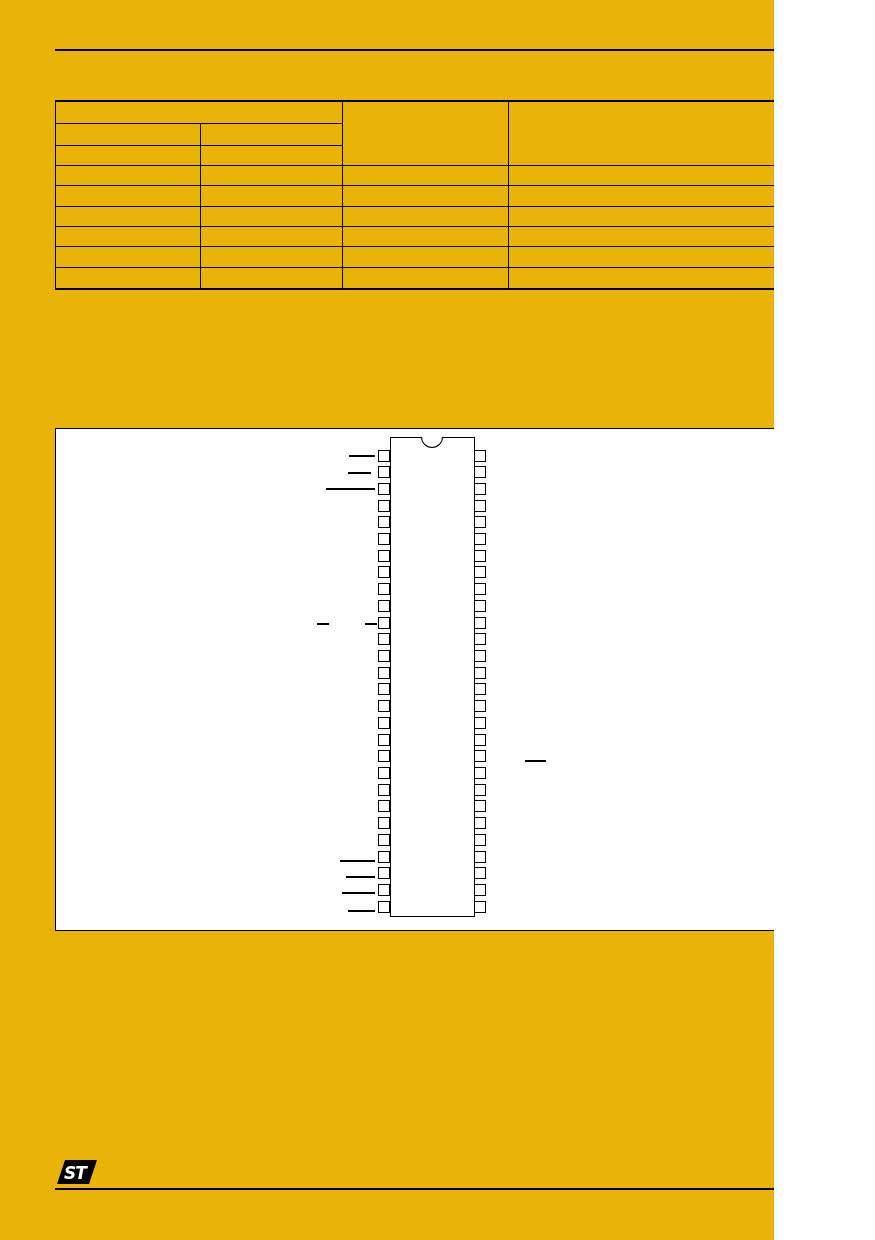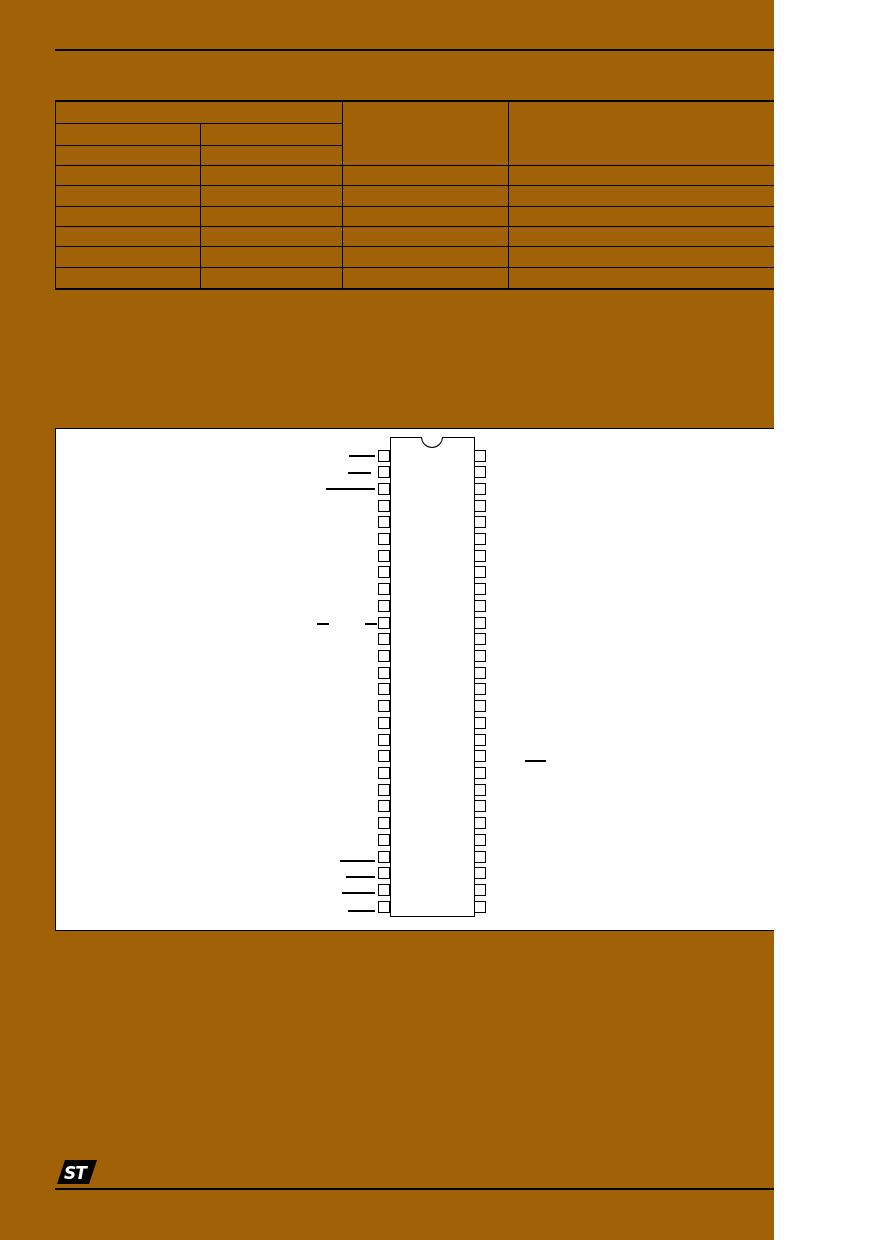--- a/index.html
+++ b/index.html
@@ -1,16 +1,16 @@
 <!DOCTYPE html>
 <html><head>
 <meta charset="utf-8">
 <style>
   html,body{margin:0;padding:0;background:#fff;}
-  #page{position:relative;width:774px;height:1240px;background:#a16207;
+  #page{position:relative;width:774px;height:1240px;background:#eab308;
         font-family:"Liberation Sans",sans-serif;overflow:hidden;}
   .rule{position:absolute;background:#000;}
   
   #spec-table{position:absolute;left:55px;top:100px;width:767px;height:190px;
       box-sizing:border-box;border:1.5px solid #000;border-top-width:2.5px;border-bottom-width:2.5px;
       display:grid;grid-template-columns:145px 142px 166px 1fr;
       grid-template-rows:22px 22px 20px repeat(6,1fr);}
   .cell{box-sizing:border-box;}
   .br{border-right:1px solid #000;}
   .bb{border-bottom:1px solid #000;}

